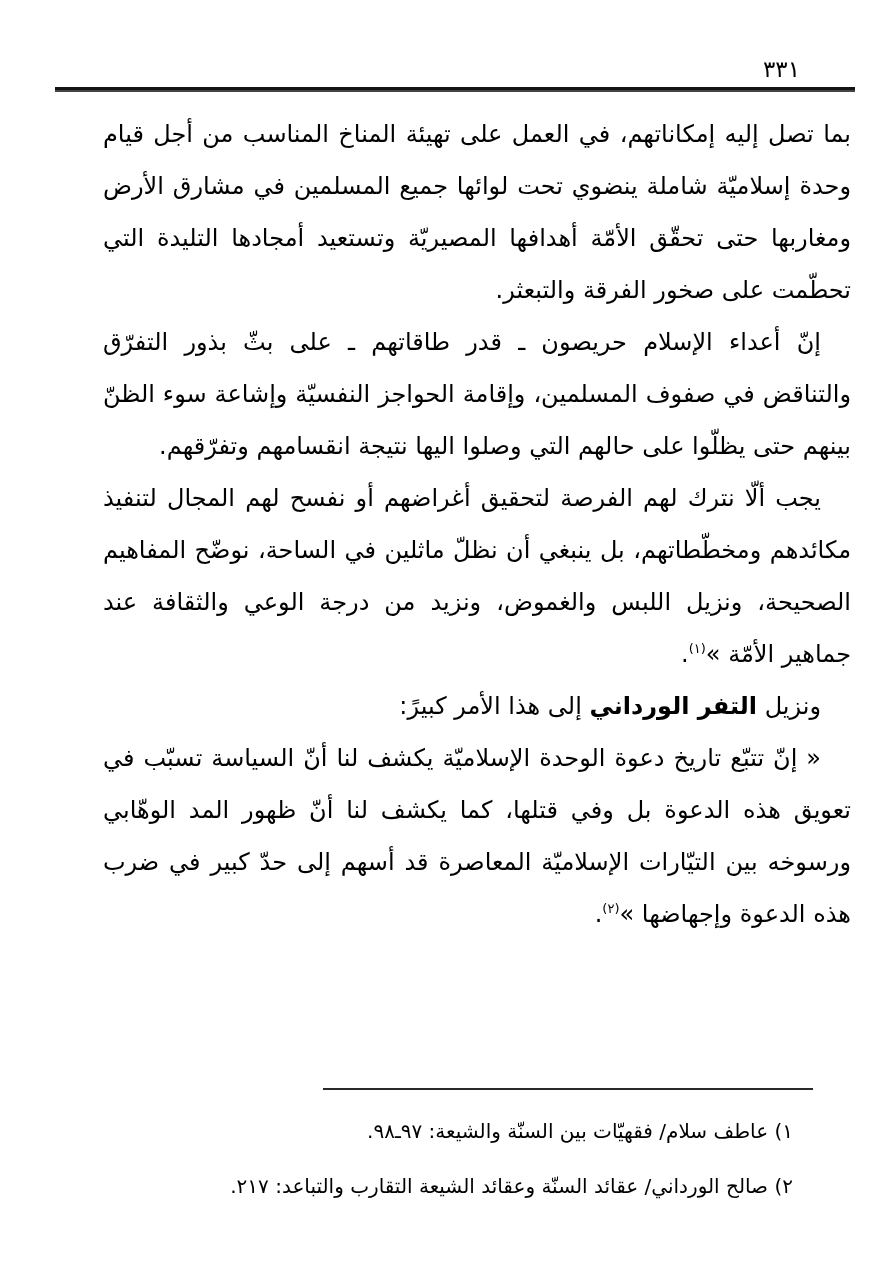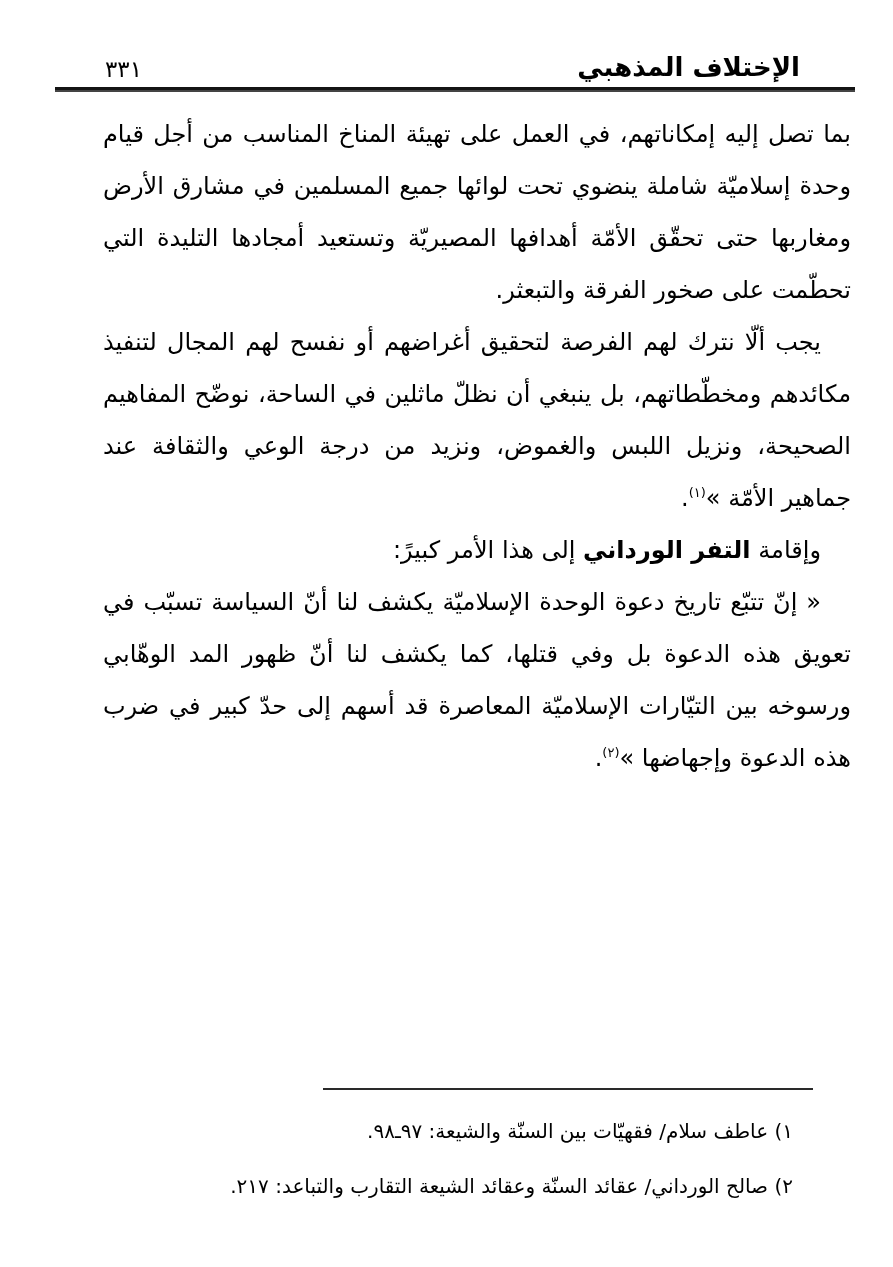--- a/index.html
+++ b/index.html
@@ -80,36 +80,36 @@
     line-height: 55px;
     text-align: right;
   }
 </style>
 </head>
 <body>
 
 <div class="page">
 
   <header class="running-header">
-    <span class="book-title">الإختلاف المذهبي</span>
     <span class="page-number">٣٣١</span>
   </header>
 
   <div class="header-rule"></div>
 
   <main class="body-text">
 
     <p>بما تصل إليه إمكاناتهم، في العمل على تهيئة المناخ المناسب من أجل قيام وحدة إسلاميّة شاملة ينضوي تحت لوائها جميع المسلمين في مشارق الأرض ومغاربها حتى تحقّق الأمّة أهدافها المصيريّة وتستعيد أمجادها التليدة التي تحطّمت على صخور الفرقة والتبعثر.</p>
 
+    <p class="indent">إنّ أعداء الإسلام حريصون ـ قدر طاقاتهم ـ على بثّ بذور التفرّق والتناقض في صفوف المسلمين، وإقامة الحواجز النفسيّة وإشاعة سوء الظنّ بينهم حتى يظلّوا على حالهم التي وصلوا اليها نتيجة انقسامهم وتفرّقهم.</p>
 
     <p class="indent"><span>يجب ألّا نترك لهم الفرصة لتحقيق أغراضهم أو نفسح لهم المجال لتنفيذ مكائدهم ومخطّطاتهم، بل ينبغي أن نظلّ ماثلين في الساحة، نوضّح المفاهيم الصحيحة، ونزيل اللبس والغموض، ونزيد من درجة الوعي والثقافة عند جماهير الأمّة »</span><sup class="fn-ref">(١)</sup><span>.</span></p>
 
 
 
-    <p class="indent"><span>وإقامة </span><span class="bold-name">التفر الورداني</span><span> إلى هذا الأمر كبيرً:</span></p>
+    <p class="indent"><span>ونزيل </span><span class="bold-name">التفر الورداني</span><span> إلى هذا الأمر كبيرً:</span></p>
 
     <p class="indent"><span>« إنّ تتبّع تاريخ دعوة الوحدة الإسلاميّة يكشف لنا أنّ السياسة تسبّب في تعويق هذه الدعوة بل وفي قتلها، كما يكشف لنا أنّ ظهور المد الوهّابي ورسوخه بين التيّارات الإسلاميّة المعاصرة قد أسهم إلى حدّ كبير في ضرب هذه الدعوة وإجهاضها »</span><sup class="fn-ref">(٢)</sup><span>.</span></p>
 
   </main>
 
   <footer class="footnotes">
     <div class="fn-separator"></div>
     <div class="fn-list">
       <div>١) عاطف سلام/ فقهيّات بين السنّة والشيعة: ٩٧ـ٩٨.</div>
       <div>٢) صالح الورداني/ عقائد السنّة وعقائد الشيعة التقارب والتباعد: ٢١٧.</div>

